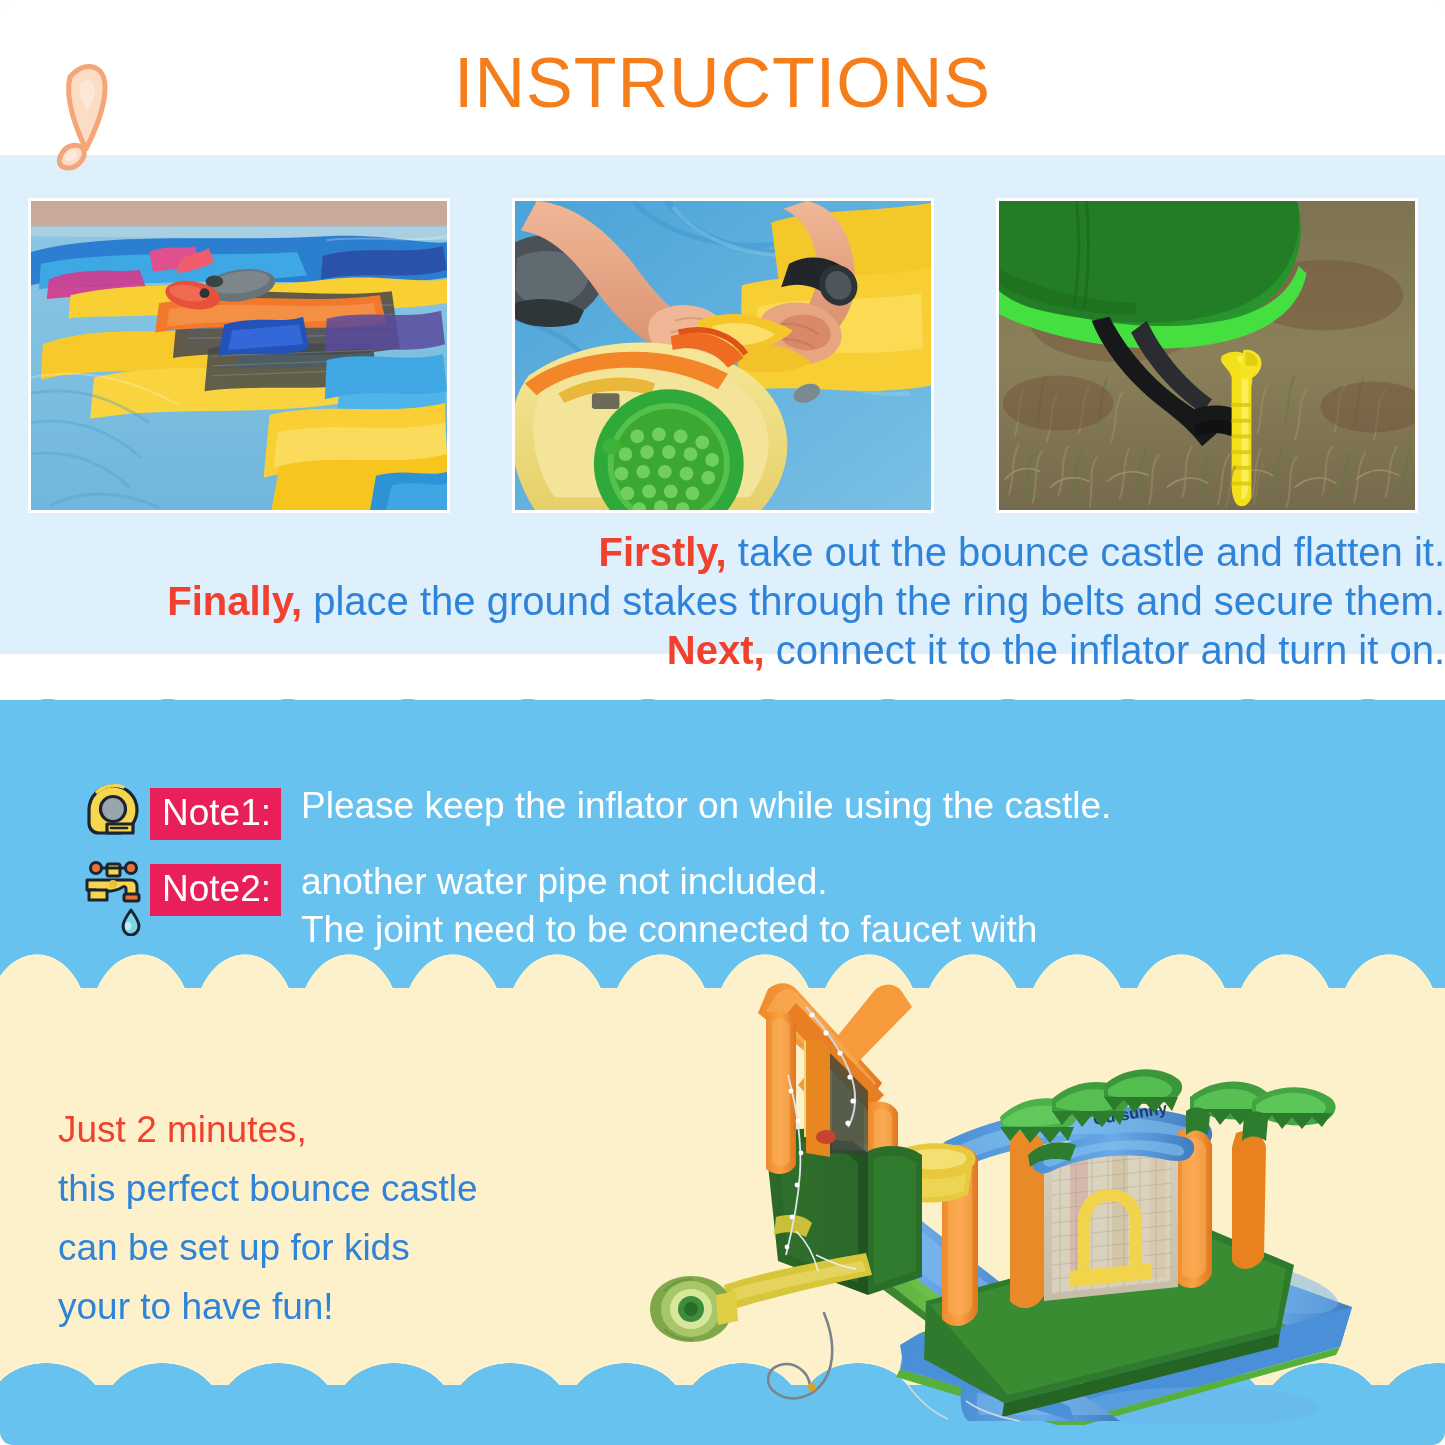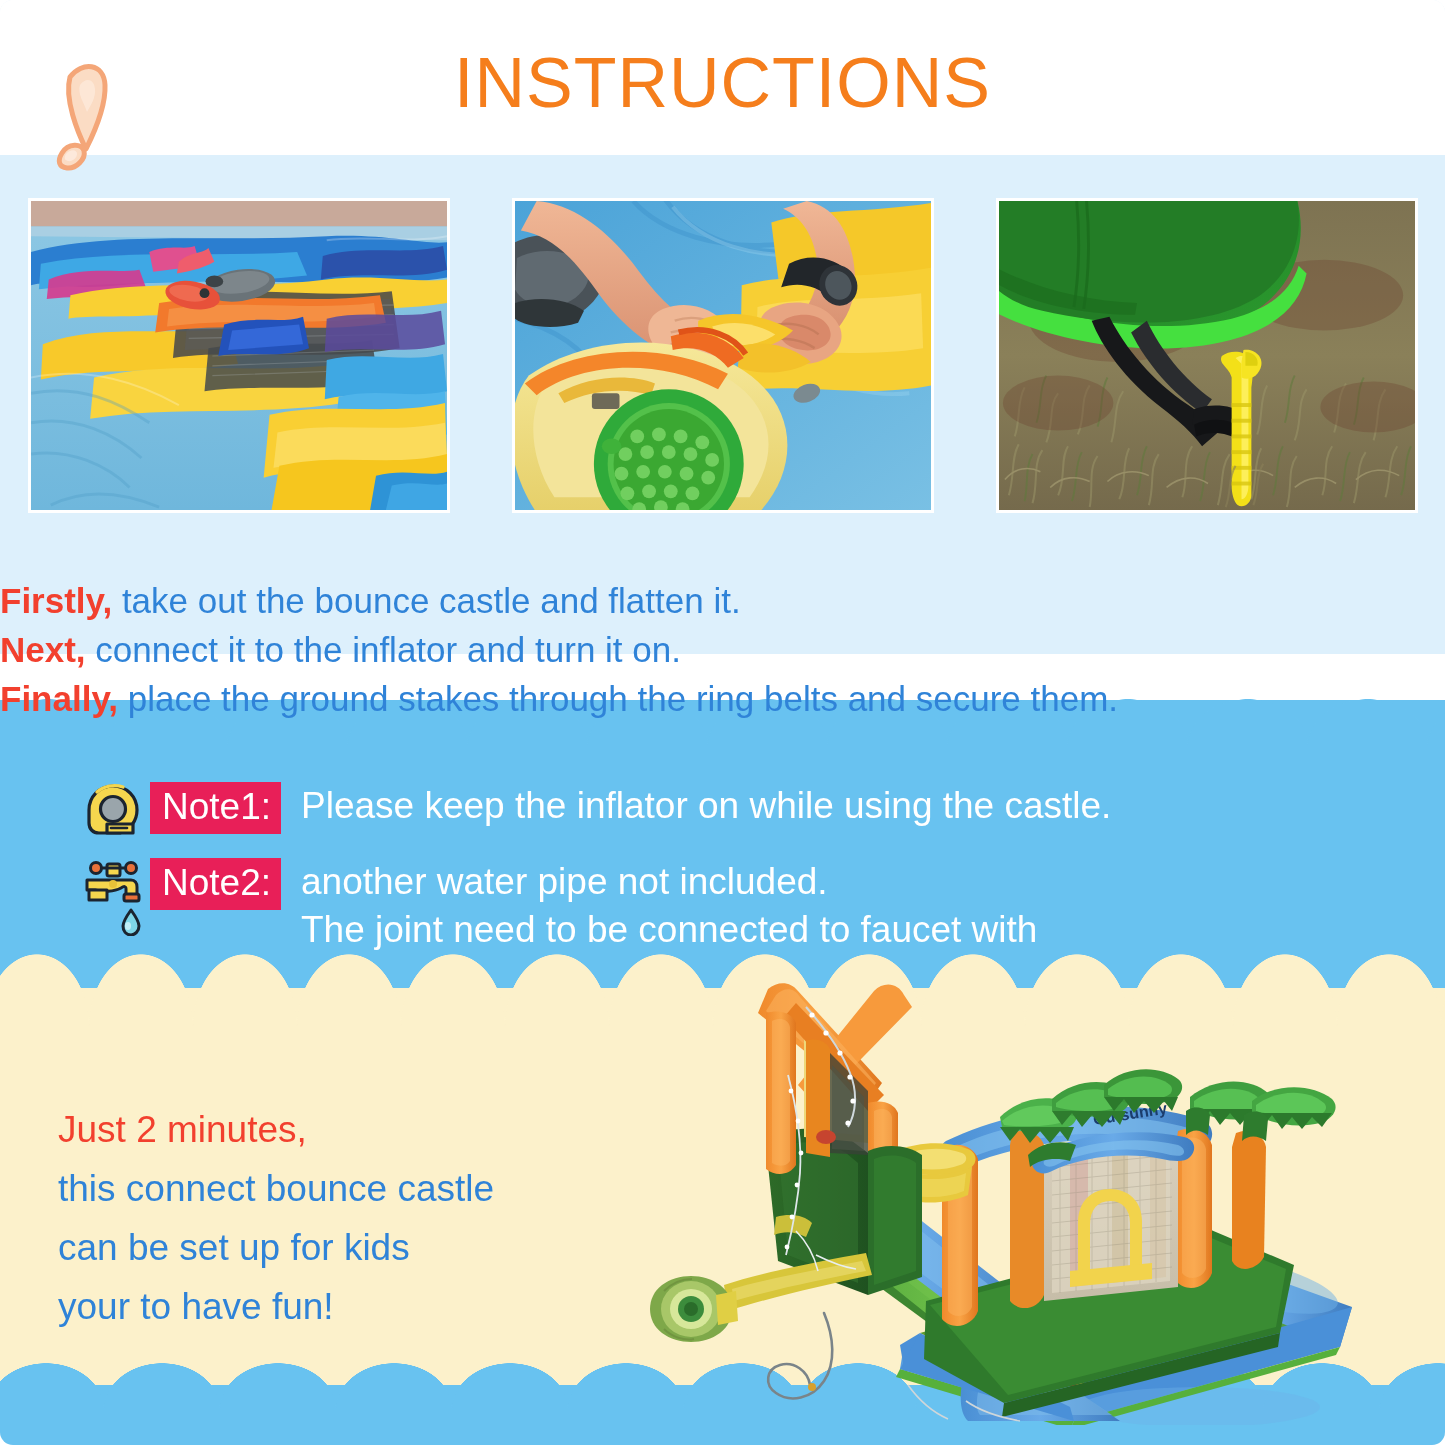--- a/index.html
+++ b/index.html
@@ -55,25 +55,24 @@
   .photo {
     width:422px; height:315px;
     border:3px solid #ffffff;
     position:relative; overflow:hidden;
     background:#cfd8dc;
   }
   .photo svg { display:block; width:100%; height:100%; }
 
   .steps {
     position:absolute; left:0; top:528px; width:1445px;
-    text-align:left; z-index:6;
-    font-size:35px; line-height:49px;
+    text-align:right; z-index:6;
+    font-size:40px; line-height:49px;
     color:#2f83d8;
     font-weight:400;
-    margin-top:48px;
   }
   .steps .kw { color:#f2402e; font-weight:700; }
 
   
   .sec-blue {
     position:absolute; left:0; top:700px; width:1445px; height:300px;
     background:#68c2f0; z-index:3;
   }
   .sec-blue .scallop-top {
     position:absolute; left:-12px; top:-1px; width:1480px; height:46px;
@@ -89,21 +88,21 @@
 
   .notes { position:absolute; left:78px; top:780px; width:1320px; z-index:7; }
   .note-row { display:flex; align-items:flex-start; margin-bottom:14px; }
   .note-icon { width:72px; flex:0 0 72px; display:flex; justify-content:center; }
   .note-icon svg { display:block; }
   .note-badge {
     background:#e81f58; color:#ffffff;
     font-size:37px; line-height:48px;
     padding:1px 10px 3px 12px;
     white-space:nowrap;
-    margin-top:2px;
+    margin-top:8px;
     flex:0 0 auto;
     letter-spacing:0px;
   }
   .note-text {
     color:#ffffff; font-size:37px; line-height:48px;
     padding-left:20px; margin-top:2px;
   }
 
   
   .sec-cream {
@@ -443,24 +442,24 @@
         </g>
       </svg>
     </div>
   </div>
 
   <div class="steps">
     <div>
       <span class="kw">Firstly,</span><span> take out the bounce castle and flatten it.</span>
     </div>
     <div>
-      <span class="kw">Next,</span><span> connect it to the inflator and turn it on.</span>
+      <span class="kw">Finally,</span><span> place the ground stakes through the ring belts and secure them.</span>
     </div>
     <div>
-      <span class="kw">Finally,</span><span> place the ground stakes through the ring belts and secure them.</span>
+      <span class="kw">Next,</span><span> connect it to the inflator and turn it on.</span>
     </div>
   </div>
 
   <div class="sec-blue">
     <div class="scallop-cover"></div>
     <div class="scallop-top"></div>
   </div>
 
   <div class="notes">
 
@@ -503,21 +502,21 @@
     </div>
 
   </div>
 
   <div class="sec-cream">
     <div class="scallop-top"></div>
   </div>
 
   <div class="bottom-copy">
     <div class="hl">Just 2 minutes,</div>
-    <div>this connect bounce castle</div>
+    <div>this perfect bounce castle</div>
     <div>can be set up for kids</div>
     <div>your to have fun!</div>
   </div>
 
   <div class="product">
     <svg viewBox="0 0 760 470" xmlns="http://www.w3.org/2000/svg">
       <defs>
         <linearGradient id="orng" x1="0" y1="0" x2="1" y2="0">
           <stop offset="0" stop-color="#f08a2c"></stop>
             <stop offset="0.5" stop-color="#f9a345"></stop>

